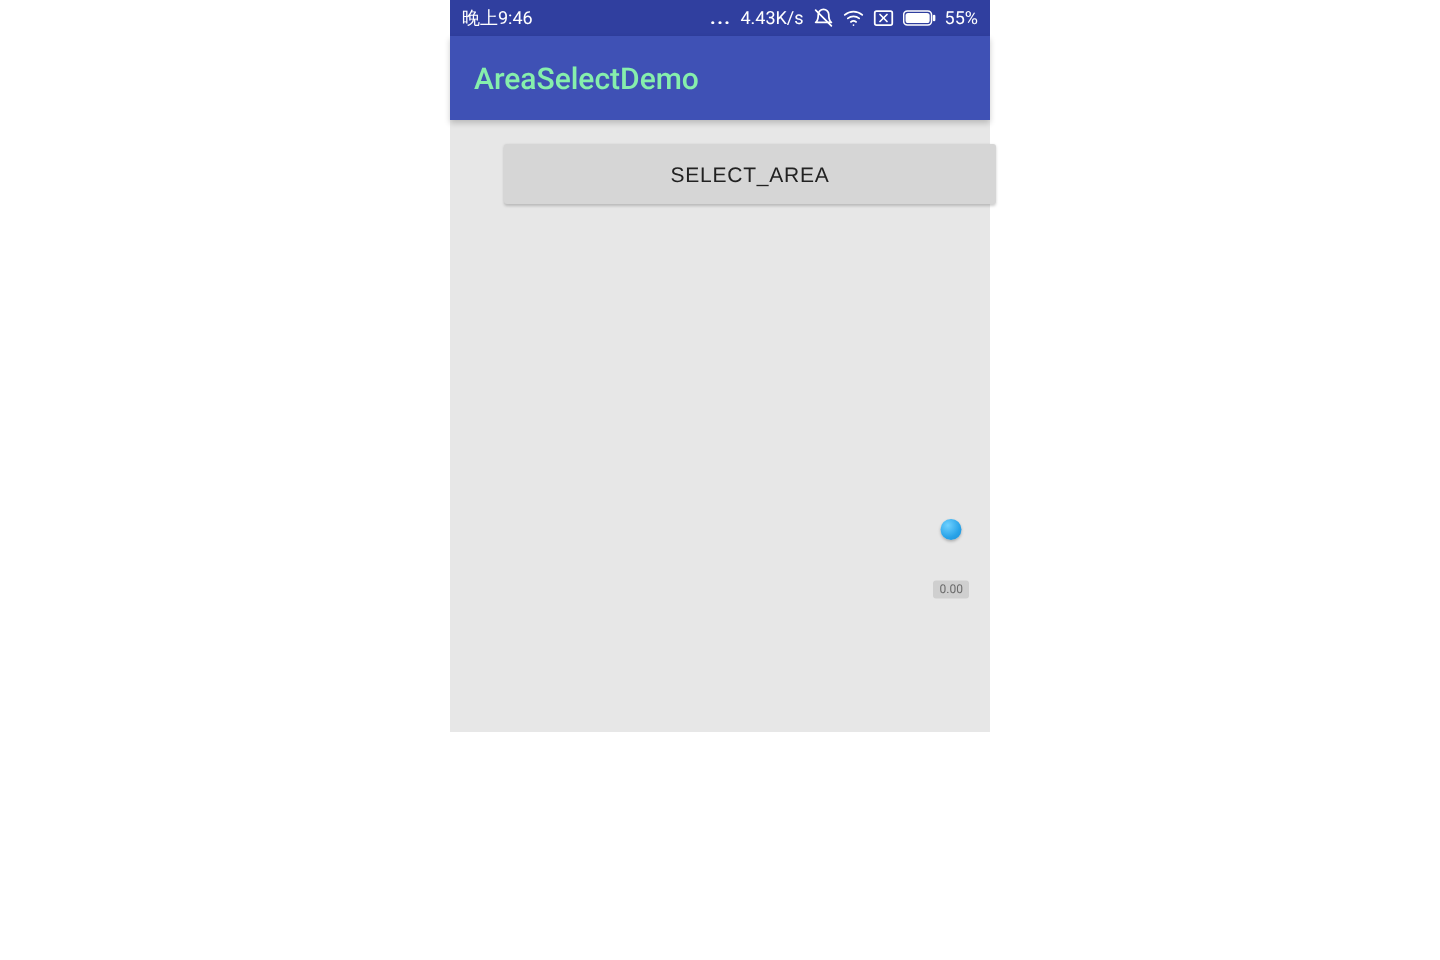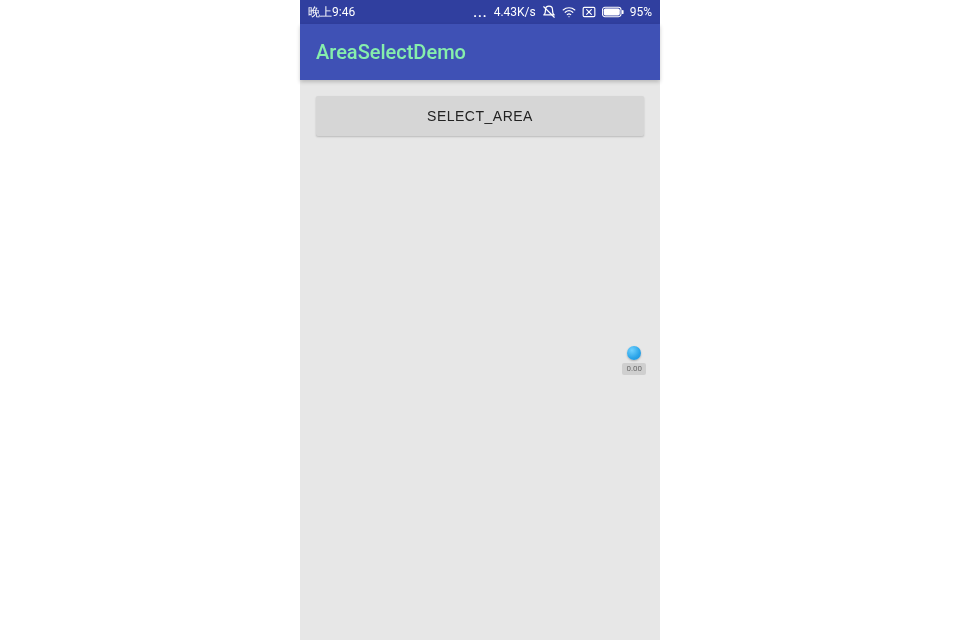--- a/index.html
+++ b/index.html
@@ -15,21 +15,21 @@
     width: 960px;
     height: 640px;
     position: relative;
     background: #ffffff;
   }
   .phone {
     position: absolute;
     left: 300px;
     top: 0;
     width: 360px;
-    height: 640px;
+    height: 488px;
     background: #e7e7e7;
     display: flex;
     flex-direction: column;
     box-shadow: 0 0 0 0 rgba(0,0,0,0);
   }
 
   
   .status-bar {
     height: 24px;
     background: #303f9f;
@@ -91,30 +91,32 @@
     border-radius: 2px;
     font-size: 14px;
     font-weight: 500;
     letter-spacing: 0.5px;
     color: #222;
     display: flex;
     align-items: center;
     justify-content: center;
     cursor: pointer;
     box-shadow: 0 1px 2px rgba(0,0,0,0.2);
+    margin-left: 20px;
   }
 
   
   .float-widget {
     position: absolute;
     right: 14px;
     top: 346px;
     display: flex;
     flex-direction: column;
     align-items: center;
+    gap: 24px;
   }
   .float-ball {
     width: 14px;
     height: 14px;
     border-radius: 50%;
     background: radial-gradient(circle at 35% 30%, #6fd1ff 0%, #29a3e8 60%, #1e8fd6 100%);
     box-shadow: 0 1px 2px rgba(0,0,0,0.25);
   }
   .float-label {
     margin-top: 3px;
@@ -156,21 +158,21 @@
           <rect x="2" y="2" width="20" height="16" rx="2"></rect>
           <line x1="8" y1="6" x2="16" y2="14"></line>
           <line x1="16" y1="6" x2="8" y2="14"></line>
         </svg>
 
         <svg width="22" height="12" viewBox="0 0 26 12">
           <rect x="0.5" y="0.5" width="22" height="11" rx="3" ry="3" fill="none" stroke="#ffffff" stroke-width="1.2"></rect>
           <rect x="2" y="2" width="19" height="8" rx="2" fill="#ffffff"></rect>
           <rect x="23.5" y="3.5" width="2" height="5" rx="1" fill="#ffffff"></rect>
         </svg>
-        <span>95%</span>
+        <span>55%</span>
       </div>
     </div>
 
     <div class="app-bar">
       <span>AreaSelectDemo</span>
     </div>
 
     <div class="content">
       <button class="select-btn">
         <span>SELECT_AREA</span>

